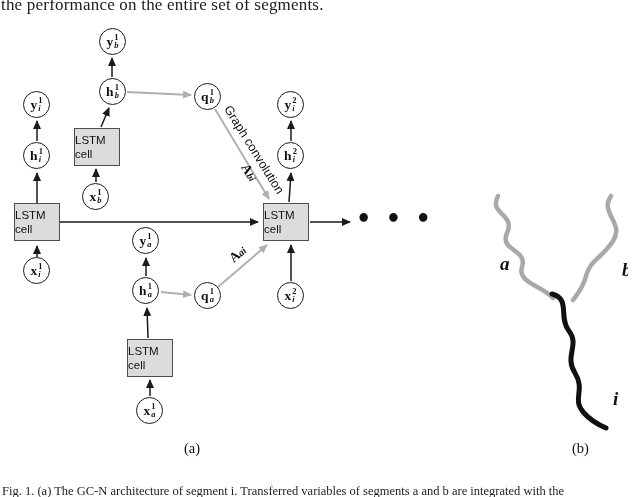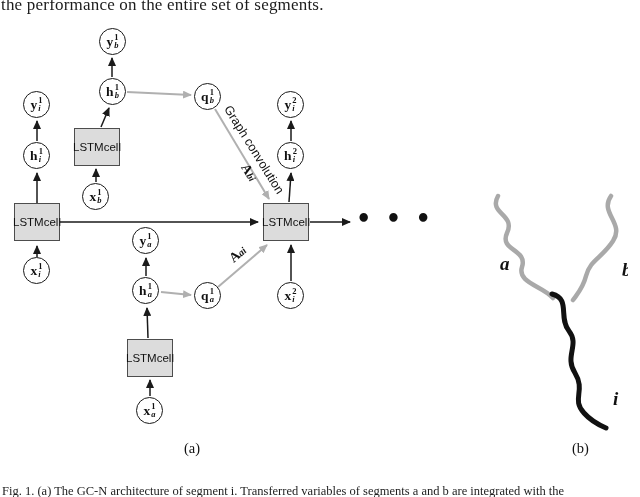--- a/index.html
+++ b/index.html
@@ -10,21 +10,21 @@
   .bottomcaption{position:absolute;left:2px;top:484px;font-size:12.5px;color:#1c1c1c;white-space:nowrap}
   .svglayer{position:absolute;left:0;top:0;z-index:1}
   .node{position:absolute;width:27px;height:27px;border:1.4px solid #1a1a1a;border-radius:50%;
         background:#fff;display:flex;align-items:center;justify-content:center;z-index:2;
         font-family:"Liberation Serif",serif;font-weight:bold}
   .node .nb{font-size:13.5px;line-height:1}
   .node .stack{display:inline-flex;flex-direction:column;align-items:flex-start;margin-left:1px}
   .node .sup{font-size:8.5px;line-height:.85}
   .node .sub{font-size:8.5px;line-height:.85;font-style:italic}
   .lstm{position:absolute;width:46px;height:38px;background:#dcdcdc;border:1px solid #4d4d4d;z-index:2;
-        display:flex;align-items:center;justify-content:center;
+        display:flex;flex-direction:column;justify-content:center;
         font-family:"Liberation Sans",sans-serif;font-size:11.5px;line-height:1.25;color:#111}
   .sanslabel{position:absolute;font-family:"Liberation Sans",sans-serif;font-size:12.5px;line-height:1.15;color:#111;z-index:3}
   .rot{transform-origin:left top;white-space:nowrap}
   .edge-label{position:absolute;font-family:"Liberation Serif",serif;font-weight:bold;font-size:13.5px;
         transform-origin:left top;white-space:nowrap;z-index:3;color:#111}
   .edge-label .esub{font-size:10px;font-style:italic}
   .dots{position:absolute;left:356px;top:205px;font-size:24px;font-weight:bold;letter-spacing:3px;
         color:#111;font-family:"DejaVu Sans",sans-serif;z-index:2}
   .subfig{position:absolute;font-size:14.5px;color:#111;z-index:3}
   .sketch-label{position:absolute;font-family:"Liberation Serif",serif;font-weight:bold;font-style:italic;

